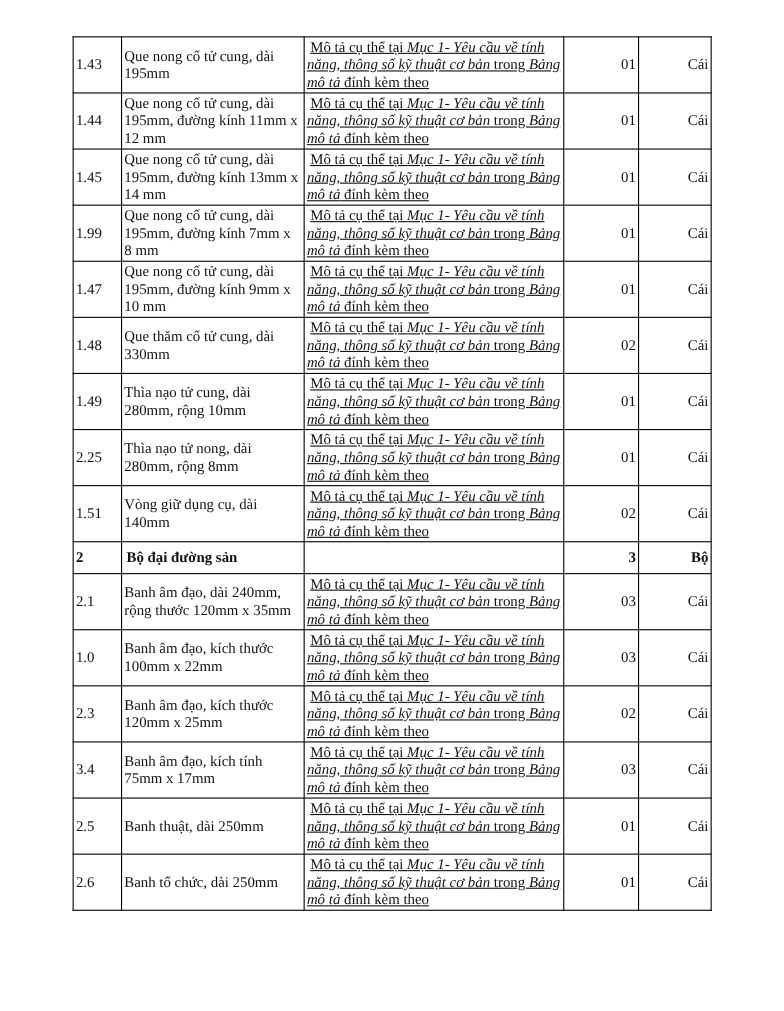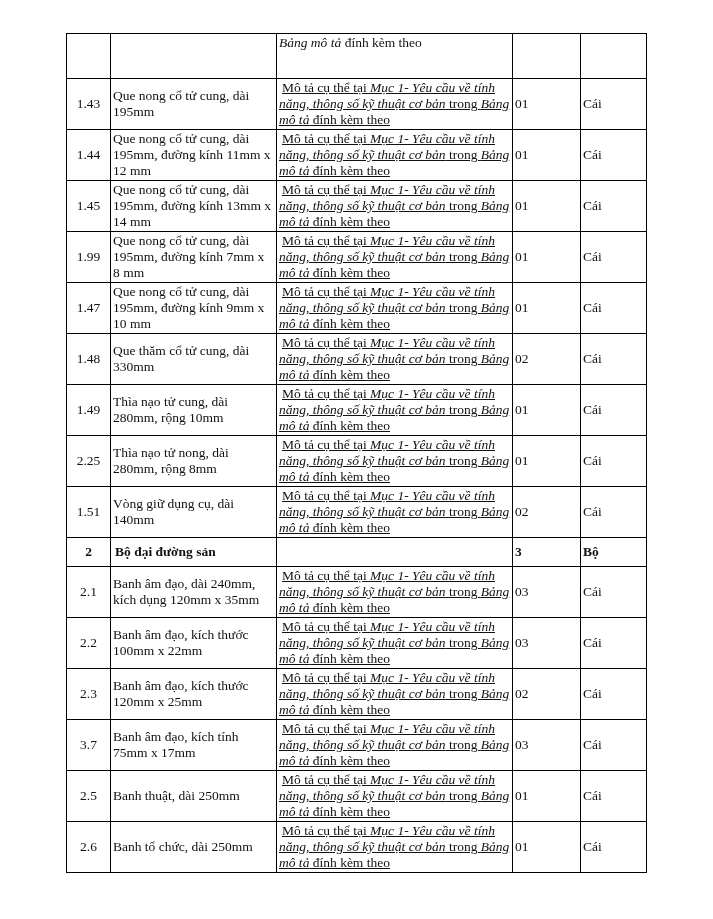--- a/index.html
+++ b/index.html
@@ -30,25 +30,25 @@
     padding: 1px 2px;
     vertical-align: middle;
     overflow: hidden;
   }
   col.c-num  { width: 44px;  }
   col.c-item { width: 166px; }
   col.c-desc { width: 236px; }
   col.c-qty  { width: 68px;  }
   col.c-unit { width: 66px;  }
 
-  td.num  { text-align: center; }
+  td.num  { }
   td.item { text-align: left; }
   td.desc { text-align: left; padding: 1px 3px; }
-  td.qty  { text-align: left; }
-  td.unit { text-align: left; }
+  td.qty  { text-align: right; }
+  td.unit { text-align: right; }
 
   tr.normal td       { height: 46px; }
   tr.normal td.desc  { text-indent: 3px; text-decoration: underline; }
   tr.continuation td { height: 42px; vertical-align: top; }
   tr.group td        { height: 26px; font-weight: bold; }
   tr.group td.item   { padding-left: 4px; }
 
   .it { font-style: italic; }
 </style>
 </head>
@@ -57,27 +57,20 @@
 <div class="page">
   <table class="doc-table">
     <colgroup>
       <col class="c-num">
       <col class="c-item">
       <col class="c-desc">
       <col class="c-qty">
       <col class="c-unit">
     </colgroup>
     <tbody>
-        <tr class="continuation">
-          <td class="num"></td>
-          <td class="item"></td>
-          <td class="desc"><span class="it">Bảng mô tả</span><span> đính kèm theo</span></td>
-          <td class="qty"></td>
-          <td class="unit"></td>
-        </tr>
         <tr class="normal">
           <td class="num">1.43</td>
           <td class="item">Que nong cổ tử cung, dài 195mm</td>
           <td class="desc"><span>Mô tả cụ thể tại </span><span class="it">Mục 1- Yêu cầu về tính năng, thông số kỹ thuật cơ bản</span><span> trong </span><span class="it">Bảng mô tả</span><span> đính kèm theo</span></td>
           <td class="qty">01</td>
           <td class="unit">Cái</td>
         </tr>
         <tr class="normal">
           <td class="num">1.44</td>
           <td class="item">Que nong cổ tử cung, dài 195mm, đường kính 11mm x 12 mm</td>
@@ -136,41 +129,41 @@
         </tr>
         <tr class="group">
           <td class="num">2</td>
           <td class="item">Bộ đại đường sản</td>
           <td class="desc"></td>
           <td class="qty">3</td>
           <td class="unit">Bộ</td>
         </tr>
         <tr class="normal">
           <td class="num">2.1</td>
-          <td class="item">Banh âm đạo, dài 240mm, kích dụng 120mm x 35mm</td>
+          <td class="item">Banh âm đạo, dài 240mm, rộng thước 120mm x 35mm</td>
           <td class="desc"><span>Mô tả cụ thể tại </span><span class="it">Mục 1- Yêu cầu về tính năng, thông số kỹ thuật cơ bản</span><span> trong </span><span class="it">Bảng mô tả</span><span> đính kèm theo</span></td>
           <td class="qty">03</td>
           <td class="unit">Cái</td>
         </tr>
         <tr class="normal">
-          <td class="num">2.2</td>
+          <td class="num">1.0</td>
           <td class="item">Banh âm đạo, kích thước 100mm x 22mm</td>
           <td class="desc"><span>Mô tả cụ thể tại </span><span class="it">Mục 1- Yêu cầu về tính năng, thông số kỹ thuật cơ bản</span><span> trong </span><span class="it">Bảng mô tả</span><span> đính kèm theo</span></td>
           <td class="qty">03</td>
           <td class="unit">Cái</td>
         </tr>
         <tr class="normal">
           <td class="num">2.3</td>
           <td class="item">Banh âm đạo, kích thước 120mm x 25mm</td>
           <td class="desc"><span>Mô tả cụ thể tại </span><span class="it">Mục 1- Yêu cầu về tính năng, thông số kỹ thuật cơ bản</span><span> trong </span><span class="it">Bảng mô tả</span><span> đính kèm theo</span></td>
           <td class="qty">02</td>
           <td class="unit">Cái</td>
         </tr>
         <tr class="normal">
-          <td class="num">3.7</td>
+          <td class="num">3.4</td>
           <td class="item">Banh âm đạo, kích tính 75mm x 17mm</td>
           <td class="desc"><span>Mô tả cụ thể tại </span><span class="it">Mục 1- Yêu cầu về tính năng, thông số kỹ thuật cơ bản</span><span> trong </span><span class="it">Bảng mô tả</span><span> đính kèm theo</span></td>
           <td class="qty">03</td>
           <td class="unit">Cái</td>
         </tr>
         <tr class="normal">
           <td class="num">2.5</td>
           <td class="item">Banh thuật, dài 250mm</td>
           <td class="desc"><span>Mô tả cụ thể tại </span><span class="it">Mục 1- Yêu cầu về tính năng, thông số kỹ thuật cơ bản</span><span> trong </span><span class="it">Bảng mô tả</span><span> đính kèm theo</span></td>
           <td class="qty">01</td>

